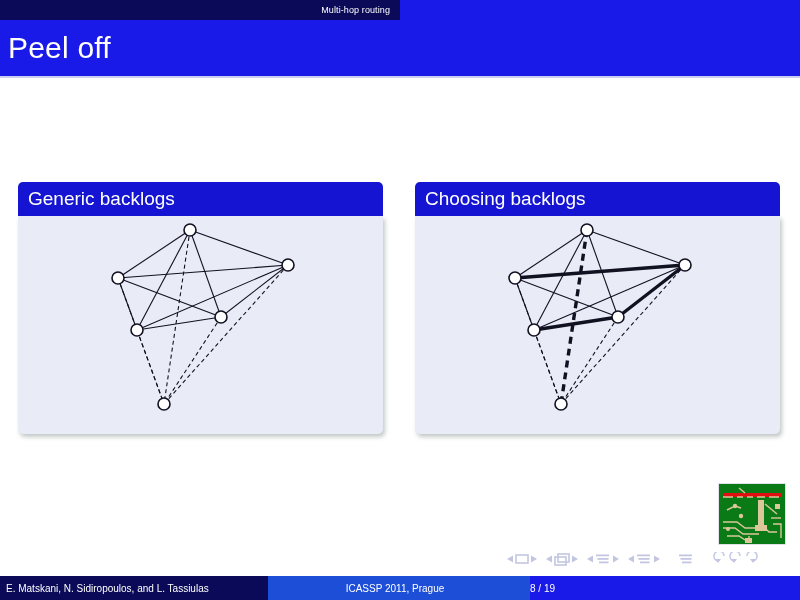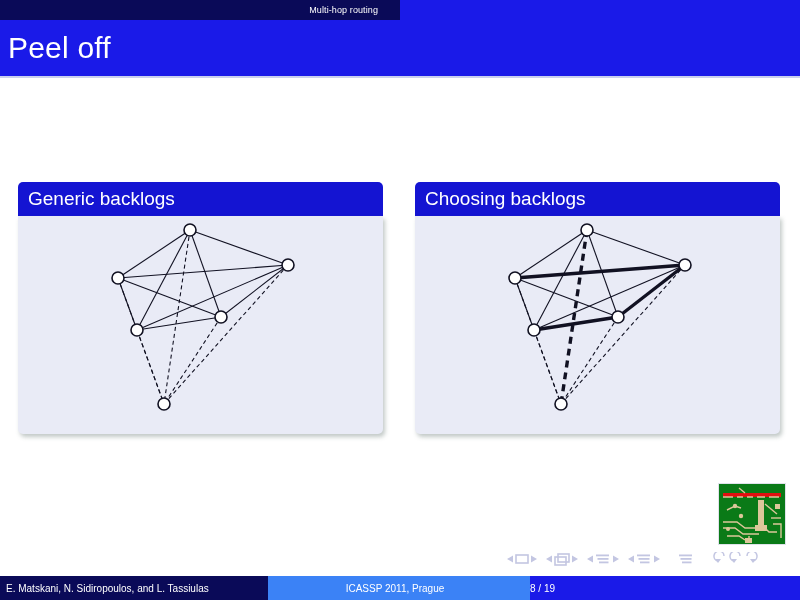--- a/index.html
+++ b/index.html
@@ -30,21 +30,21 @@
   }
   #section-tab {
     position: absolute;
     left: 0; top: 0;
     width: 400px; height: 20px;
     background: #0a0a58;
     box-sizing: border-box;
     display: flex;
     align-items: center;
     justify-content: flex-end;
-    padding-right: 22px;
+    padding-right: 10px;
   }
   #section-tab-label {
     color: #ffffff;
     font-size: 9px;
     line-height: 10px;
     letter-spacing: 0.1px;
     white-space: nowrap;
   }
 
   
@@ -153,21 +153,21 @@
     width: 268px;
     background: #0a0a58;
     padding-left: 6px;
   }
   #foot-title {
     width: 270px;
     background: #1a1ae8;
   }
   #foot-venue {
     width: 262px;
-    background: #3b82f6;
+    background: #1d4ed8;
     justify-content: center;
     padding-right: 8px;
   }
   #foot-frame {
     flex: 1;
     background: #1a1ae8;
     justify-content: flex-start;
   }
 </style>
 </head>

